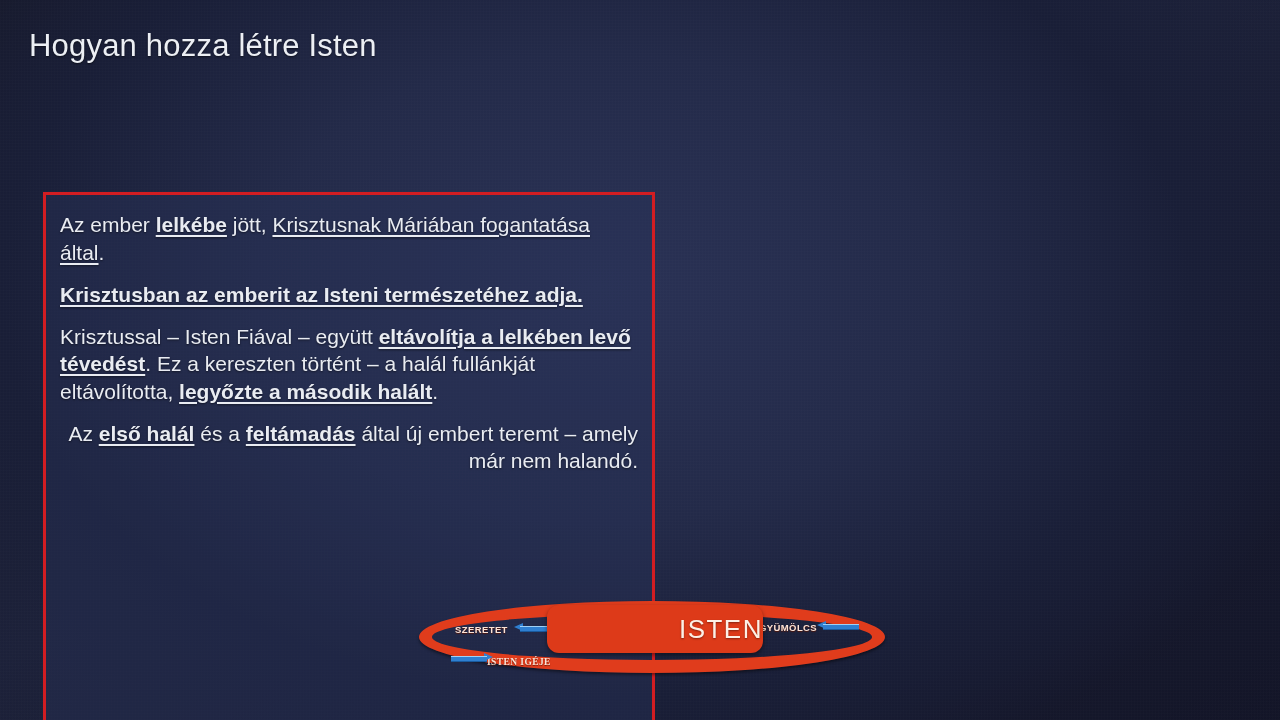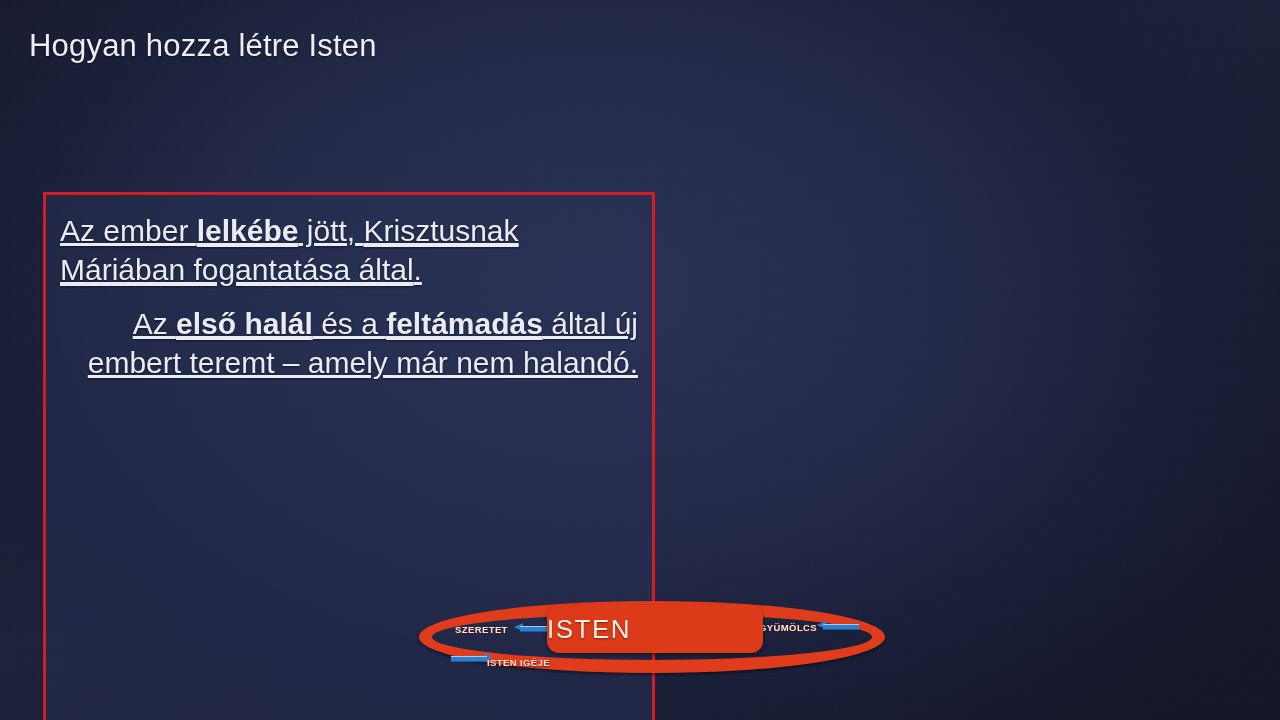--- a/index.html
+++ b/index.html
@@ -54,26 +54,25 @@
     left: 28px;
     top: 152px;
     width: 612px;
     height: 534px;
     border: 3px solid #d21d22;
     box-sizing: border-box;
     background: rgba(41,50,88,.42);
     padding: 16px 14px 10px 14px;
   }
   .para {
-    font-size: 30px;
+    font-size: 21px;
     line-height: 1.30;
     margin: 0 0 15px 0;
     color: #e9ecf2;
     text-shadow: 0 1px 2px rgba(0,0,0,.5);
-    text-decoration: underline;
   }
   .para:last-child { margin-bottom: 0; text-align: right; }
   .u  { text-decoration: underline; text-underline-offset: 3px; }
   .bu { font-weight: bold; text-decoration: underline; text-underline-offset: 3px; }
 
   
   .ellipse-wrap {
     position: absolute;
     left: 404px;
     top: 19px;
@@ -89,39 +88,39 @@
     box-sizing: border-box;
     box-shadow: 0 2px 3px rgba(0,0,0,.45);
   }
   .isten-box {
     position: absolute;
     left: 128px; top: 12px;
     width: 216px; height: 48px;
     background: #dd3a19;
     border-radius: 12px;
     box-shadow: 0 2px 4px rgba(0,0,0,.45);
-    display: flex; align-items: center; justify-content: flex-start;
+    display: flex; align-items: center; justify-content: flex-end;
   }
   .isten-box span {
     font-size: 26px;
     letter-spacing: 1.5px;
     color: #fdf0e6;
     text-shadow: 0 1px 2px rgba(0,0,0,.4);
   }
   .ring-label {
     position: absolute;
     font-size: 9.5px;
     font-weight: bold;
     letter-spacing: .4px;
     color: #fbe3d6;
     white-space: nowrap;
     text-shadow: 0 1px 1px rgba(90,20,0,.8);
   }
   .lbl-szeretet   { left: 36px;  top: 31px; }
-  .lbl-istenigeje { left: 68px;  top: 64px; }
+  .lbl-istenigeje { left: 68px;  top: 64px; font-family: Liberation Serif, serif; }
   .lbl-gyumolcs   { left: 340px; top: 29px; }
 
   .arrow { position: absolute; height: 9px; }
   .arrow .shaft {
     position: absolute; top: 3px; height: 4px; left: 6px; right: 6px;
     background: #2f7fd0;
     border-top: 1px solid #9fd0f5;
     border-bottom: 1px solid #1a5a9e;
   }
   .arrow .head {
@@ -143,21 +142,27 @@
   <div class="title">
     <span>Hogyan hozza létre Isten</span>
   </div>
 
   <div class="body-box">
 
     <p class="para">
       <span>Az ember </span><span class="bu">lelkébe</span><span> jött, </span><span class="u">Krisztusnak Máriában fogantatása által</span><span>.</span>
     </p>
 
+    <p class="para">
+      <span class="bu">Krisztusban az emberit az Isteni természetéhez adja.</span>
+    </p>
 
+    <p class="para">
+      <span>Krisztussal – Isten Fiával – együtt </span><span class="bu">eltávolítja a lelkében levő tévedést</span><span>. Ez a kereszten történt –  a halál fullánkját eltávolította, </span><span class="bu">legyőzte a második halált</span><span>.</span>
+    </p>
 
     <p class="para">
       <span>Az </span><span class="bu">első halál</span><span> és a </span><span class="bu">feltámadás</span><span> által új embert teremt – amely már nem halandó.</span>
     </p>
 
   </div>
 
   <div class="ellipse-wrap">
     <div class="ellipse-ring"></div>
 

